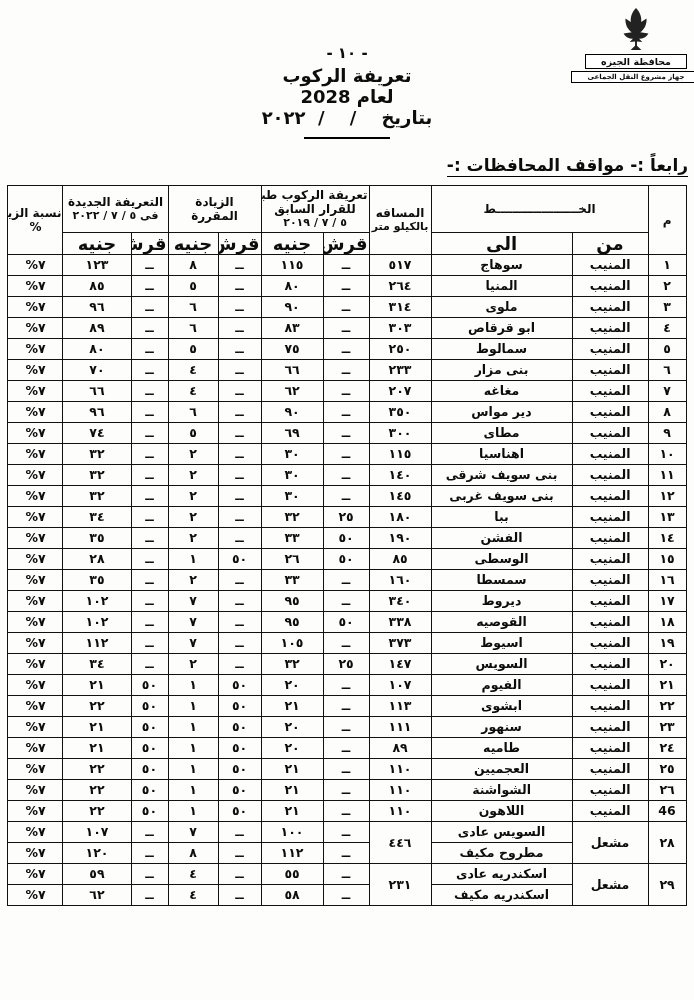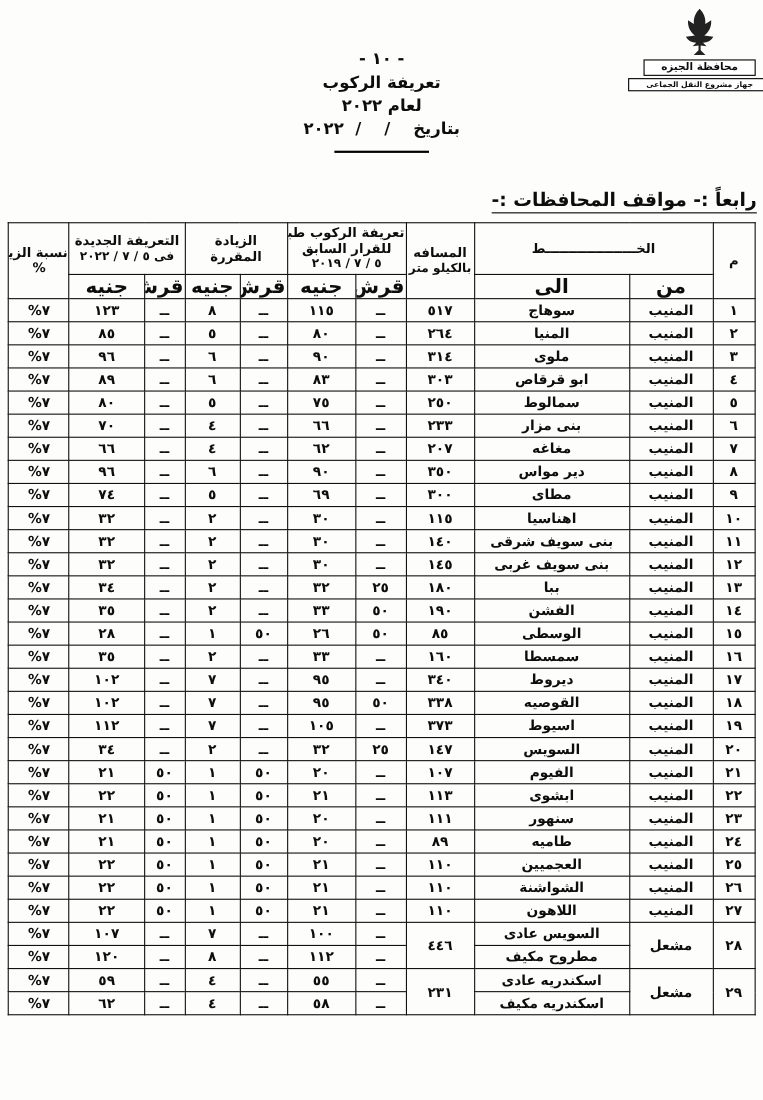--- a/index.html
+++ b/index.html
@@ -17,25 +17,25 @@
   
   .logo { position:absolute; top:6px; right:8px; width:100px; display:flex; flex-direction:column; align-items:center; }
   .logo svg { display:block; }
   .logo-box { border:1px solid #000; background:#fff; text-align:center; margin-top:2px; padding:1px 15px; white-space:nowrap; }
   .lb1 { font-size:9.5px; }
   .lb2 { font-size:7px; }
 
   
   .doc-head { padding-top:44px; text-align:center; }
   .pageno { font-size:15px; margin-bottom:3px; }
-  .tline { font-size:15px; line-height:21px; }
+  .tline { font-size:18px; line-height:21px; }
   .divider { width:86px; border-top:2.5px solid #000; margin:9px auto 0; }
 
   
-  .section { margin:33px 6px 10px 0; text-align:right; }
+  .section { margin:16px 6px 10px 0; text-align:right; }
   .sec-u { font-size:17px; border-bottom:1.5px solid #000; padding-bottom:1px; }
 
   
   table.fare { border-collapse:collapse; table-layout:fixed; width:678px; margin:0 auto; }
   table.fare th, table.fare td {
     border:1px solid #111;
     text-align:center; vertical-align:middle;
     white-space:nowrap; overflow:hidden;
   }
   thead th { font-size:12px; padding:2px 1px; line-height:14px; }
@@ -54,21 +54,21 @@
     <svg width="42" height="46" viewBox="0 0 42 48" aria-hidden="true">
       <path fill="#222" d="M21 2c-4 4-6 9-5.4 14.6L10 13c-.4 6.4 2.3 11.6 6.6 14.4L8 28.6c1.8 3.6 5.6 5.6 9.8 5.6l-3.4 3.4 5.6-.6v4.4l-4.6 4.6h11.2L22 41.4V37l5.6.6-3.4-3.4c4.2 0 8-2 9.8-5.6l-8.6-1.2C29.7 24.6 32.4 19.4 32 13l-5.6 3.6C27 11 25 6 21 2z"></path>
     </svg>
     <div class="logo-box lb1">محافظة الجيزه</div>
     <div class="logo-box lb2">جهاز مشروع النقل الجماعى</div>
   </div>
 
   <div class="doc-head">
     <div class="pageno">- ١٠ -</div>
     <div class="tline">تعريفة الركوب</div>
-    <div class="tline">لعام ٢٠٢٢</div>
+    <div class="tline">لعام 2028</div>
     <div class="tline">بتاريخ&nbsp;&nbsp;&nbsp;&nbsp;/&nbsp;&nbsp;&nbsp;&nbsp;/&nbsp;&nbsp;٢٠٢٢</div>
     <div class="divider"></div>
   </div>
 
   <div class="section">
     <span class="sec-u">رابعاً :- مواقف المحافظات :-</span>
   </div>
 
   <table class="fare">
     <colgroup>
@@ -454,21 +454,21 @@
           <td>١١٠</td>
           <td>ــ</td>
           <td>٢١</td>
           <td>٥٠</td>
           <td>١</td>
           <td>٥٠</td>
           <td>٢٢</td>
           <td class="ltr">%٧</td>
         </tr>
         <tr>
-          <td>٢٧</td>
+          <td>46</td>
           <td>المنيب</td>
           <td>اللاهون</td>
           <td>١١٠</td>
           <td>ــ</td>
           <td>٢١</td>
           <td>٥٠</td>
           <td>١</td>
           <td>٥٠</td>
           <td>٢٢</td>
           <td class="ltr">%٧</td>

